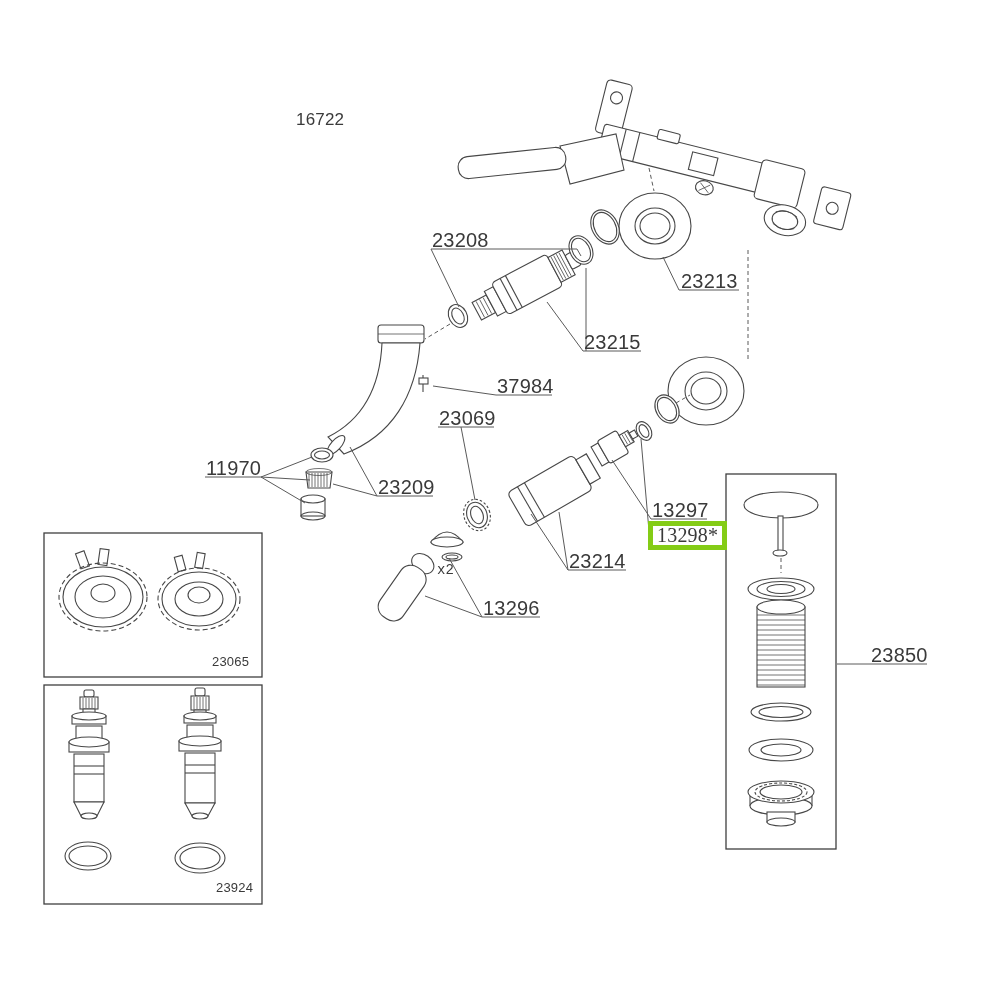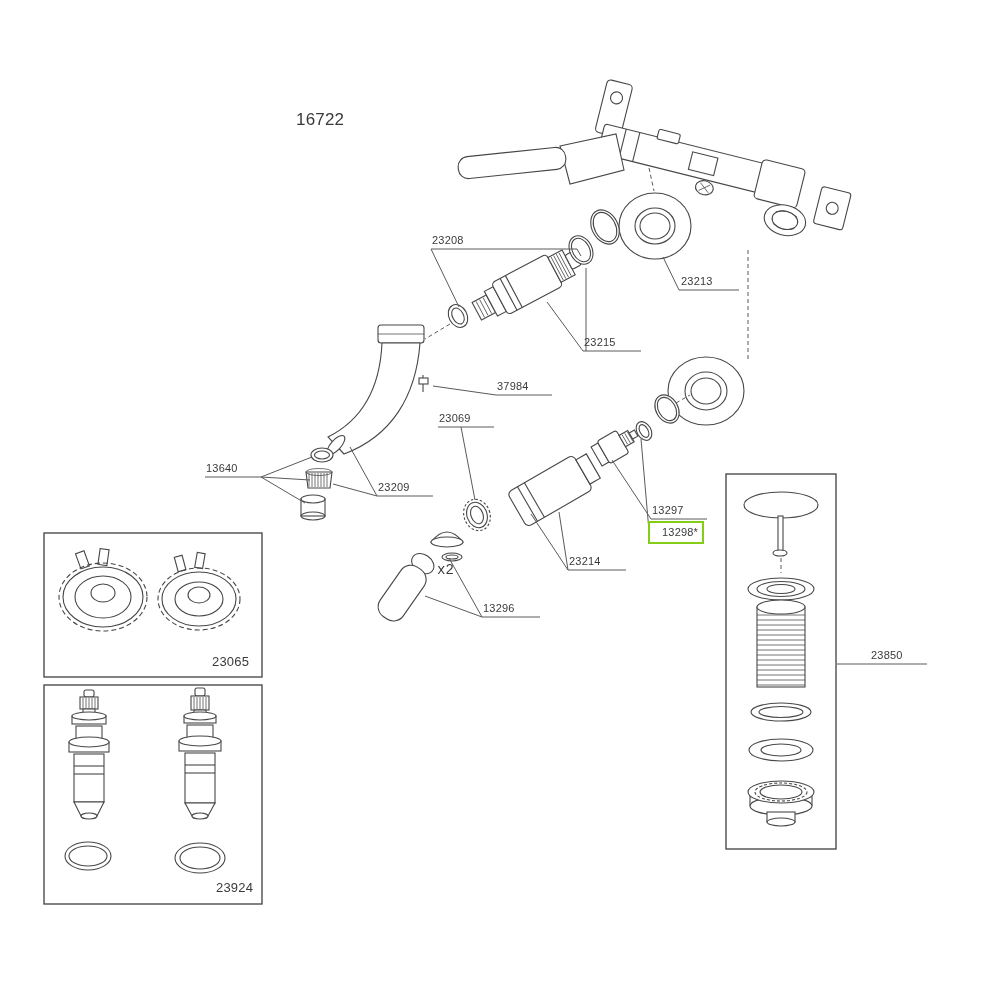--- a/index.html
+++ b/index.html
@@ -4,25 +4,25 @@
 <style>
   html,body { margin:0; padding:0; background:#ffffff; }
   .stage {
     position:relative; width:1002px; height:1002px; overflow:hidden;
     background:#ffffff;
     font-family:"Liberation Sans", sans-serif;
     margin-top:44px;
   }
   .stage svg { position:absolute; left:0; top:0; }
   .lbl {
-    position:absolute; font-size:11px; color:#3a3a3a;
+    position:absolute; font-size:20px; color:#3a3a3a;
     letter-spacing:.2px; white-space:nowrap; line-height:18px;
   }
   .title { font-size:17px; line-height:20px; }
-  .boxed { border:2px solid #84cc16; padding:0 4px 1px 12px; }
+  .boxed { border:5px solid #84cc16; padding:0 4px 1px 4px;font-family:Liberation Serif, serif; }
   .small { font-size:14px;font-family:Liberation Mono, monospace; }
   .inset { font-size:13px; line-height:15px;text-align:center; }
 
   
   .fw   { fill:#ffffff; stroke:#474747; stroke-width:1.1; }
   .ln   { fill:none;    stroke:#474747; stroke-width:1.1; }
   .thin { stroke-width:.75; }
   .leader { fill:none; stroke:#5a5a5a; stroke-width:1; }
   .dash { stroke-dasharray:4 3; }
   .boxline { fill:none; stroke:#3f3f3f; stroke-width:1.3; }
@@ -277,21 +277,21 @@
   </g>
 </svg>
 
 <div class="lbl title" style="left:296px;top:66px">16722</div>
 
 <div class="lbl" style="left:432px;top:187px">23208</div>
 <div class="lbl" style="left:681px;top:228px">23213</div>
 <div class="lbl" style="left:584px;top:289px">23215</div>
 <div class="lbl" style="left:497px;top:333px">37984</div>
 <div class="lbl" style="left:439px;top:365px">23069</div>
-<div class="lbl" style="left:206px;top:415px">13640</div>
+<div class="lbl" style="left:206px;top:415px">11970</div>
 <div class="lbl" style="left:378px;top:434px">23209</div>
 <div class="lbl" style="left:652px;top:457px">13297</div>
 <div class="lbl boxed" style="left:648px;top:477px">13298*</div>
 <div class="lbl" style="left:569px;top:508px">23214</div>
 <div class="lbl small" style="left:437px;top:517px">x2</div>
 <div class="lbl" style="left:483px;top:555px">13296</div>
 <div class="lbl" style="left:871px;top:602px">23850</div>
 
 <div class="lbl inset" style="left:212px;top:610px">23065</div>
 <div class="lbl inset" style="left:216px;top:836px">23924</div>

